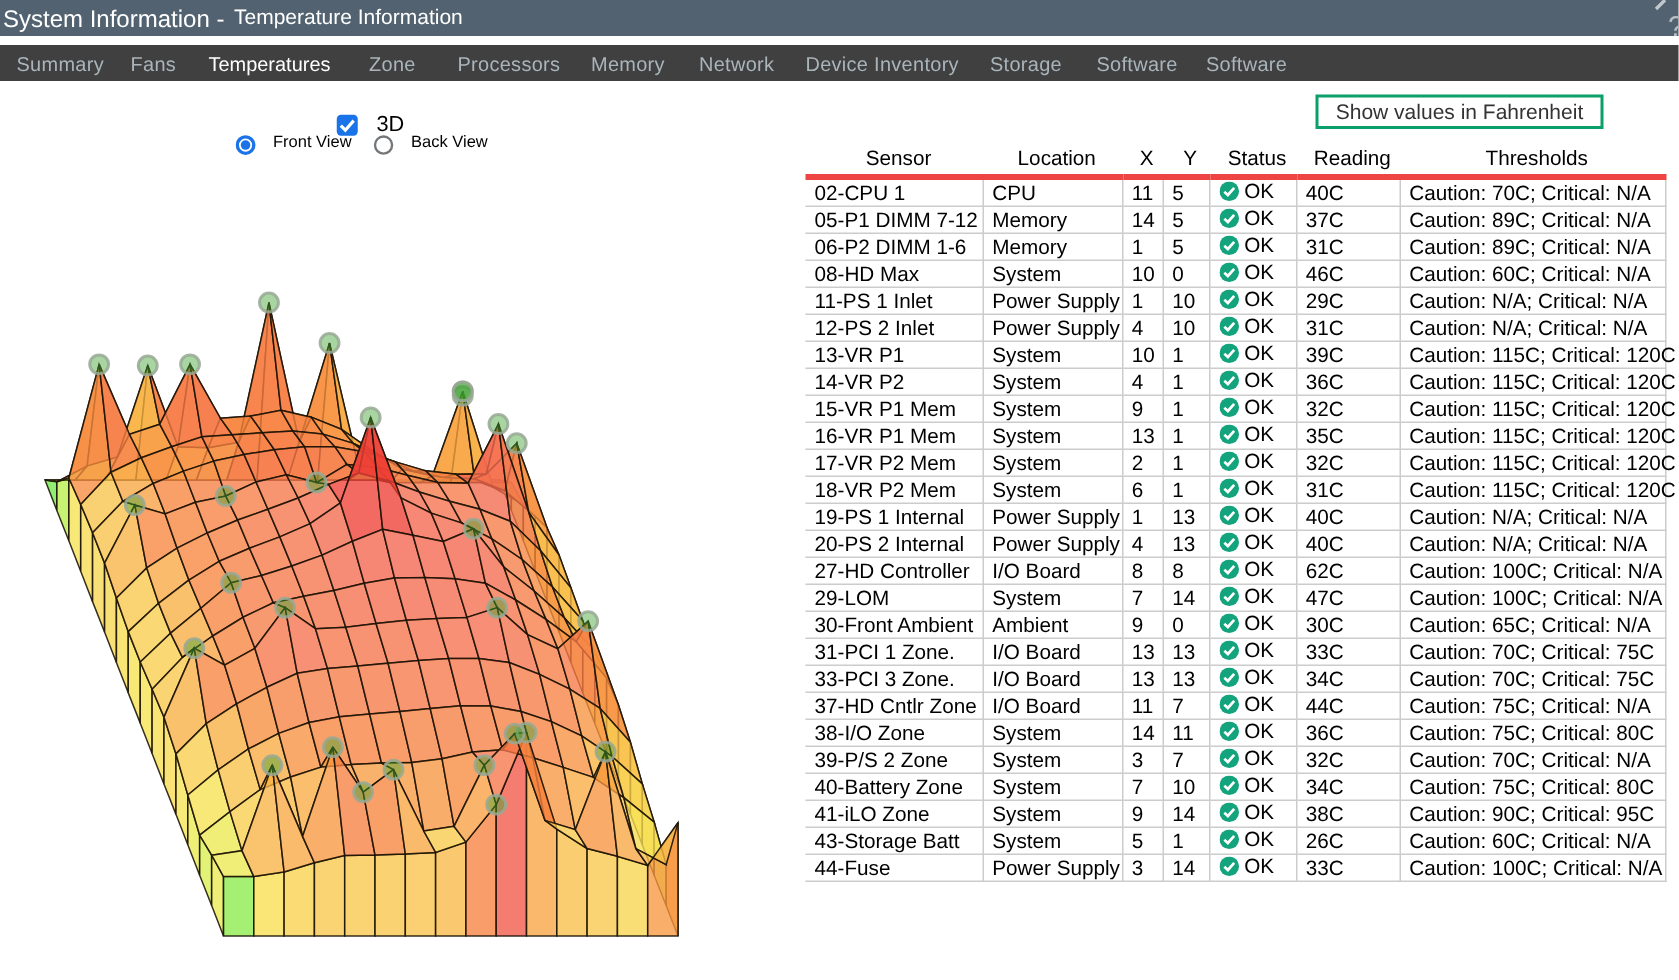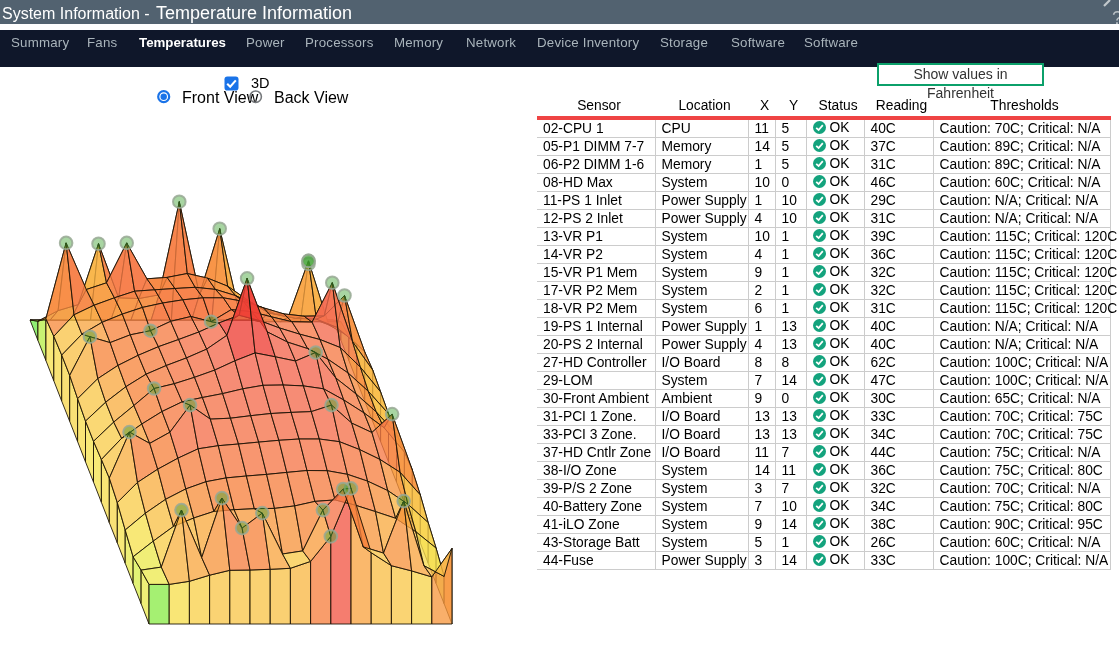--- a/index.html
+++ b/index.html
@@ -1,22 +1,22 @@
 <!DOCTYPE html>
 <html><head><meta charset="utf-8"><style>
 *{margin:0;padding:0;box-sizing:border-box}
 body{width:1119px;height:653px;overflow:hidden;font-family:"Liberation Sans",sans-serif;background:#fff;position:relative}
 .titlebar{position:absolute;left:0;top:0;width:1119px;height:24px;background:#526270;color:#fff;white-space:nowrap;overflow:hidden}
 .titlebar .t1{font-size:16px;position:absolute;left:2px;top:5px}
-.titlebar .t2{font-size:18px;position:absolute;left:156px;top:3px}
-.tabbar{position:absolute;left:0;top:30px;width:1119px;height:37px;background:#0f172a;color:#a9b4bb;font-size:13.3px;letter-spacing:0.2px}
+.titlebar .t2{font-size:14px;position:absolute;left:156px;top:3px}
+.tabbar{position:absolute;left:0;top:30px;width:1119px;height:24px;background:#404040;color:#a9b4bb;font-size:13.3px;letter-spacing:0.2px}
 .tabbar span{position:absolute;top:5px}
-.tabbar .act{color:#fff;font-weight:bold;letter-spacing:0px}
-.ctrl{position:absolute;font-size:16px;color:#000}
-.btn{position:absolute;left:877px;top:63px;width:167px;height:23px;border:2px solid #0ba06a;background:#fff;font-size:14px;color:#333;text-align:center;line-height:19px}
+.tabbar .act{color:#fff;font-weight:normal;letter-spacing:0px}
+.ctrl{position:absolute;font-size:11px;color:#000}
+.btn{position:absolute;left:877px;top:63px;width:192px;height:23px;border:2px solid #0ba06a;background:#fff;font-size:14px;color:#333;text-align:center;line-height:19px}
 table{position:absolute;left:537px;top:98px;border-collapse:collapse;font-size:13.8px;color:#000;table-layout:fixed;width:573px}
 th{font-weight:normal;text-align:center;border-bottom:4px solid #ef4444;padding:0 0 3px 6px;height:15px}
 td{border:1px solid #ccc;padding:0 0 0 6px;height:17px;white-space:nowrap}
 td.c1{border-left:none} td.c7{border-right:1px solid #ccc}
 tr td{border-top:none}
 .c1{width:118px}.c2{width:93px}.c3{width:27px}.c4{width:31px}.c5{width:58px}.c6{width:69px}.c7{width:170px}
 .ok{display:inline-block;vertical-align:-2px;margin-right:4px}
 </style></head><body>
 <svg width="1119" height="653" viewBox="0 0 1119 653" style="position:absolute;left:0;top:0">
     <polygon points="30.0,320.0 50.2,320.0 50.2,320.0 30.0,320.0" fill="rgb(113,235,75)" fill-opacity="0.78" stroke="#1a1206" stroke-opacity="0.88" stroke-width="1.0"></polygon>
@@ -339,21 +339,21 @@
     <span class="t2">Temperature Information</span>
 <svg style="position:absolute;left:1098px;top:0" width="21" height="28" viewBox="0 0 21 28">
       <path d="M6 6 L12 0" stroke="#c2c8cc" stroke-width="2.2" fill="none"></path>
       <text x="14" y="24" font-size="19" fill="#b8bfc4" font-family="Liberation Sans,sans-serif">?</text>
     </svg>
   </div>
 <div class="tabbar">
 <span style="left:11px">Summary</span>
     <span style="left:87px">Fans</span>
     <span class="act" style="left:139px">Temperatures</span>
-    <span style="left:246px">Power</span>
+    <span style="left:246px">Zone</span>
     <span style="left:305px">Processors</span>
     <span style="left:394px">Memory</span>
     <span style="left:466px">Network</span>
     <span style="left:537px">Device Inventory</span>
     <span style="left:660px">Storage</span>
     <span style="left:731px">Software</span>
     <span style="left:804px">Software</span>
 </div>
 <svg style="position:absolute;left:224px;top:76px" width="15" height="15" viewBox="0 0 15 15">
     <rect x="0.5" y="0.5" width="14" height="14" rx="2.8" fill="#1a73e8"></rect>
@@ -396,21 +396,21 @@
         <td class="c3">11</td>
         <td class="c4">5</td>
         <td class="c5"><span class="ok"><svg width="13" height="13" viewBox="0 0 13 13">
               <circle cx="6.5" cy="6.5" r="6.5" fill="#13a37d"></circle>
               <path d="M3.2 6.8 L5.6 9 L9.8 4.2" stroke="#fff" stroke-width="1.8" fill="none"></path>
             </svg></span>OK</td>
         <td class="c6">40C</td>
         <td class="c7">Caution: 70C; Critical: N/A</td>
       </tr>
 <tr>
-        <td class="c1">05-P1 DIMM 7-7</td>
+        <td class="c1">05-P1 DIMM 7-12</td>
         <td class="c2">Memory</td>
         <td class="c3">14</td>
         <td class="c4">5</td>
         <td class="c5"><span class="ok"><svg width="13" height="13" viewBox="0 0 13 13">
               <circle cx="6.5" cy="6.5" r="6.5" fill="#13a37d"></circle>
               <path d="M3.2 6.8 L5.6 9 L9.8 4.2" stroke="#fff" stroke-width="1.8" fill="none"></path>
             </svg></span>OK</td>
         <td class="c6">37C</td>
         <td class="c7">Caution: 89C; Critical: N/A</td>
       </tr>
@@ -492,20 +492,32 @@
         <td class="c3">9</td>
         <td class="c4">1</td>
         <td class="c5"><span class="ok"><svg width="13" height="13" viewBox="0 0 13 13">
               <circle cx="6.5" cy="6.5" r="6.5" fill="#13a37d"></circle>
               <path d="M3.2 6.8 L5.6 9 L9.8 4.2" stroke="#fff" stroke-width="1.8" fill="none"></path>
             </svg></span>OK</td>
         <td class="c6">32C</td>
         <td class="c7">Caution: 115C; Critical: 120C</td>
       </tr>
 <tr>
+        <td class="c1">16-VR P1 Mem</td>
+        <td class="c2">System</td>
+        <td class="c3">13</td>
+        <td class="c4">1</td>
+        <td class="c5"><span class="ok"><svg width="13" height="13" viewBox="0 0 13 13">
+              <circle cx="6.5" cy="6.5" r="6.5" fill="#13a37d"></circle>
+              <path d="M3.2 6.8 L5.6 9 L9.8 4.2" stroke="#fff" stroke-width="1.8" fill="none"></path>
+            </svg></span>OK</td>
+        <td class="c6">35C</td>
+        <td class="c7">Caution: 115C; Critical: 120C</td>
+      </tr>
+<tr>
         <td class="c1">17-VR P2 Mem</td>
         <td class="c2">System</td>
         <td class="c3">2</td>
         <td class="c4">1</td>
         <td class="c5"><span class="ok"><svg width="13" height="13" viewBox="0 0 13 13">
               <circle cx="6.5" cy="6.5" r="6.5" fill="#13a37d"></circle>
               <path d="M3.2 6.8 L5.6 9 L9.8 4.2" stroke="#fff" stroke-width="1.8" fill="none"></path>
             </svg></span>OK</td>
         <td class="c6">32C</td>
         <td class="c7">Caution: 115C; Critical: 120C</td>

